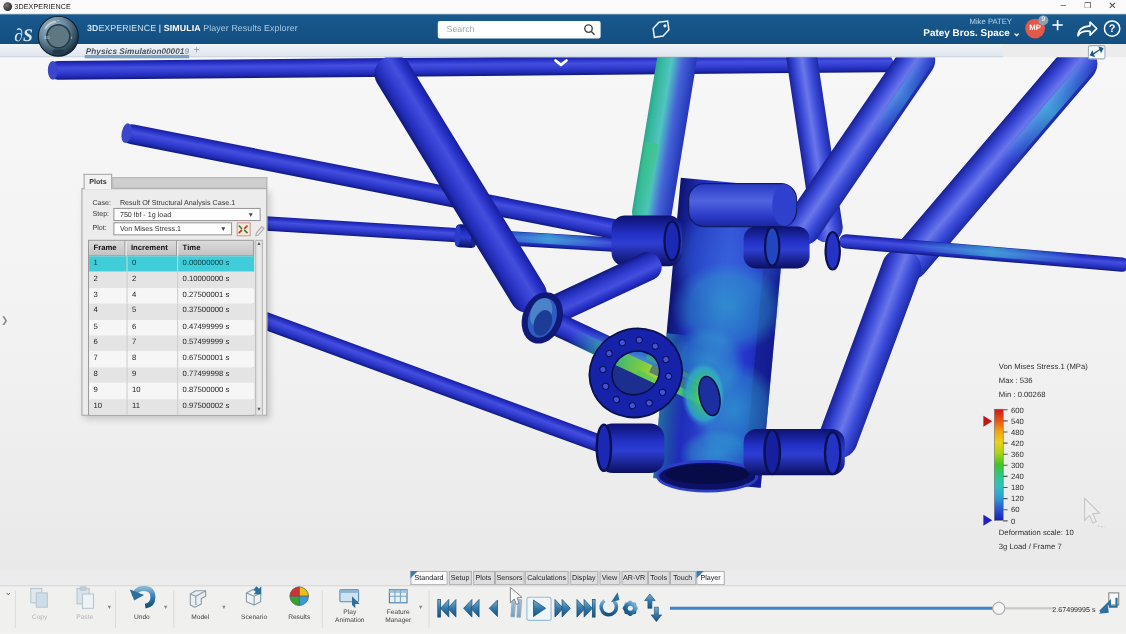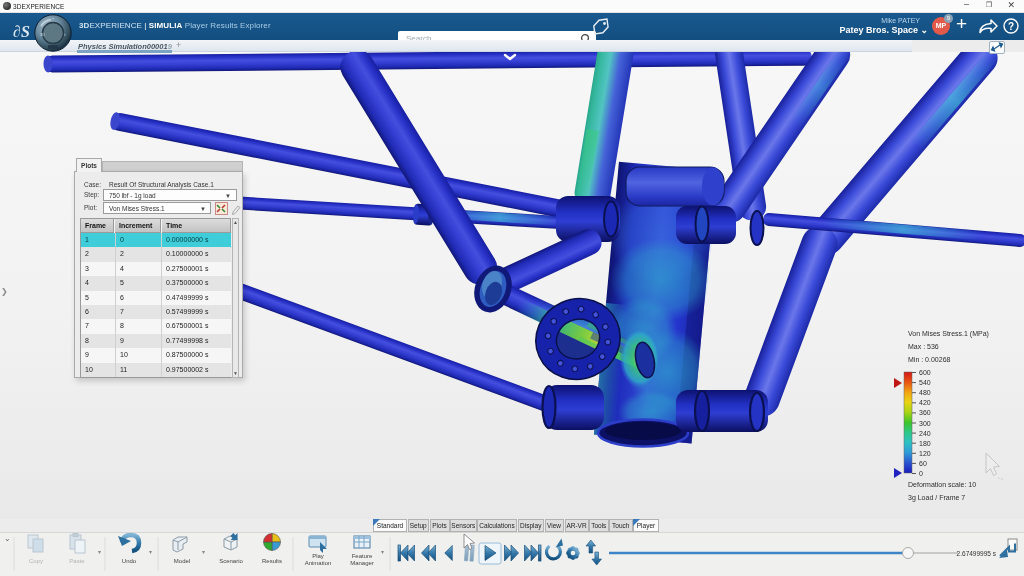--- a/index.html
+++ b/index.html
@@ -7,21 +7,21 @@
 .abs{position:absolute}
 
 #osbar{left:0;top:0;width:1024px;height:13px;background:#fbfbfb;border-bottom:1px solid #e3e3e3}
 #osbar .ttl{position:absolute;left:13px;top:3px;font-size:6.5px;color:#1a1a1a;letter-spacing:.1px}
 #osbar .ico{position:absolute;left:3px;top:2px;width:8px;height:8px;border-radius:50%;background:radial-gradient(circle at 35% 35%,#777,#111)}
 .winbtn{position:absolute;top:0px;font-size:9px;color:#444}
 
 #appbar{left:0;top:13px;width:1024px;height:27px;background:linear-gradient(#19598e,#134e80)}
 #appbar .brand{position:absolute;left:79px;top:8px;font-size:8px;color:#cfe4f2;letter-spacing:.1px}
 #appbar .brand b{font-weight:bold}
-#search{position:absolute;left:398px;top:18px;width:198px;height:16px;background:#fff;border-radius:2px}
+#search{position:absolute;left:398px;top:6px;width:148px;height:16px;background:#fff;border-radius:2px}
 #search span{position:absolute;left:8px;top:3px;font-size:8px;color:#9aa7b0}
 .rtxt1{position:absolute;right:104px;top:4px;font-size:7px;color:#b9d6ec;text-align:right}
 .rtxt2{position:absolute;right:96px;top:12px;font-size:9px;font-weight:bold;color:#fff;text-align:right}
 #avatar{position:absolute;left:932px;top:4px;width:18px;height:18px;border-radius:50%;background:#e2594a;color:#fff;font-size:7px;font-weight:bold;text-align:center;line-height:18px}
 #badge{position:absolute;left:944px;top:1px;width:9px;height:9px;border-radius:50%;background:#8ba2b5;color:#fff;font-size:6px;text-align:center;line-height:9px}
 .plus{position:absolute;left:956px;top:0px;font-size:19px;font-weight:400;color:#fff}
 
 #tabrow{left:0;top:40px;width:912px;height:12px;background:linear-gradient(#f2f5f8,#dfe6ee);border-bottom:1px solid #cdd6e0}
 #tabrow .t1{position:absolute;left:78px;top:1.5px;font-size:7.5px;font-style:italic;font-weight:bold;color:#48555e}
 #tabrow .t1 span{color:#98a5ad}

